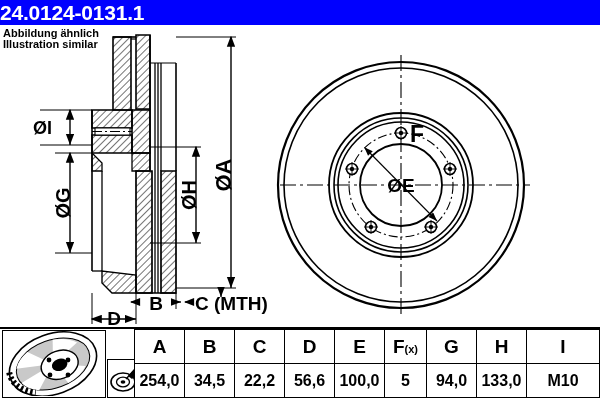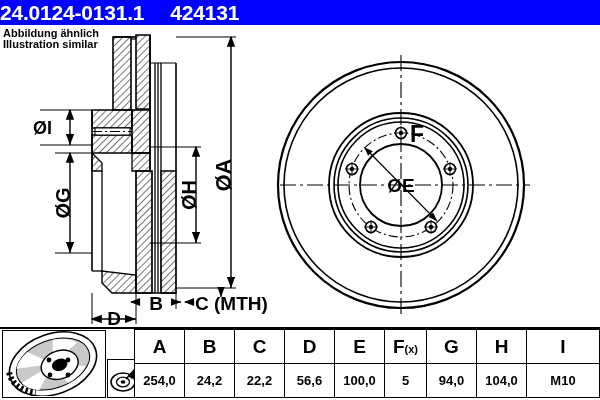--- a/index.html
+++ b/index.html
@@ -12,21 +12,21 @@
   }
   #root{position:relative;width:600px;height:400px;}
 
   
   .header{
     position:absolute;left:0;top:0;width:600px;height:25px;
     background:#0000ff;
   }
   .header .ttl{
     position:absolute;top:0;left:0;width:600px;height:25px;
-    display:flex;align-items:center;justify-content:flex-start;
+    display:flex;align-items:center;justify-content:space-between;
     gap:26px;
     color:#ffffff;
     font-size:21px;font-weight:bold;letter-spacing:-0.2px;
     line-height:25px;
   }
 
   
   .disc{
     position:absolute;left:3px;top:28px;
     font-size:11px;font-weight:bold;color:#000;
@@ -46,21 +46,21 @@
   .tblwrap{position:absolute;left:0;top:0;width:600px;height:71px;}
   table.spec{
     position:absolute;right:0px;top:0px;
     border-collapse:collapse;
     table-layout:fixed;
   }
   table.spec td{
     border:1.6px solid #000;
     text-align:center;
     font-weight:bold;
-    font-size:13px;
+    font-size:16px;
     height:33px;
     padding:0;
     color:#000;
     background:#fff;
   }
   table.spec tr.hdr td{font-size:19px;}
   table.spec td.c-narrow{width:41px;}
   table.spec td.c-std{width:49px;}
   table.spec td.c-wide{width:72px;}
   .fx{font-size:19px;}
@@ -77,21 +77,20 @@
   .icon-disc svg,.icon-cal svg{display:block;}
 </style>
 </head>
 <body>
 
 <div id="root">
 
   <div class="header">
     <div class="ttl">
       <span>24.0124-0131.1</span>
-      <span>424131</span>
     </div>
   </div>
 
   <div class="disc">
     <div>Abbildung ähnlich</div>
     <div>Illustration similar</div>
   </div>
 
   <div class="draw">
     <svg width="600" height="302" viewBox="0 0 600 302">
@@ -322,27 +321,27 @@
           <td class="c-std">E</td>
           <td class="c-narrow">
             <span class="fx"><span>F</span><sub>(x)</sub></span>
           </td>
           <td class="c-std">G</td>
           <td class="c-std">H</td>
           <td class="c-wide">I</td>
         </tr>
         <tr>
           <td>254,0</td>
-          <td>24,2</td>
+          <td>34,5</td>
           <td>22,2</td>
           <td>56,6</td>
           <td>100,0</td>
           <td>5</td>
           <td>94,0</td>
-          <td>104,0</td>
+          <td>133,0</td>
           <td>M10</td>
         </tr>
       </tbody>
         </table>
     </div>
   </div>
 
 </div>
 
 </body></html>

